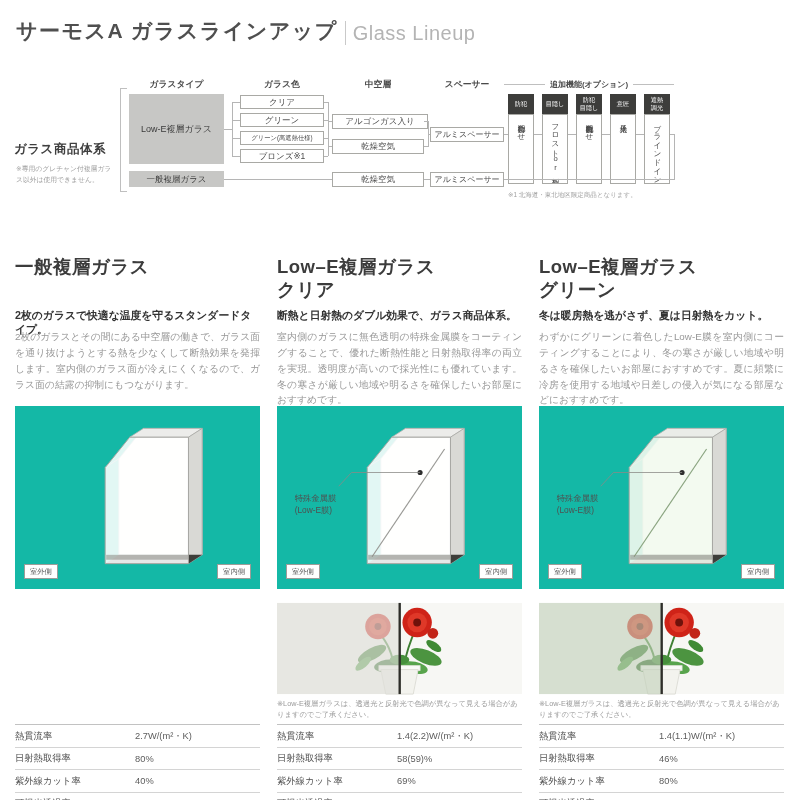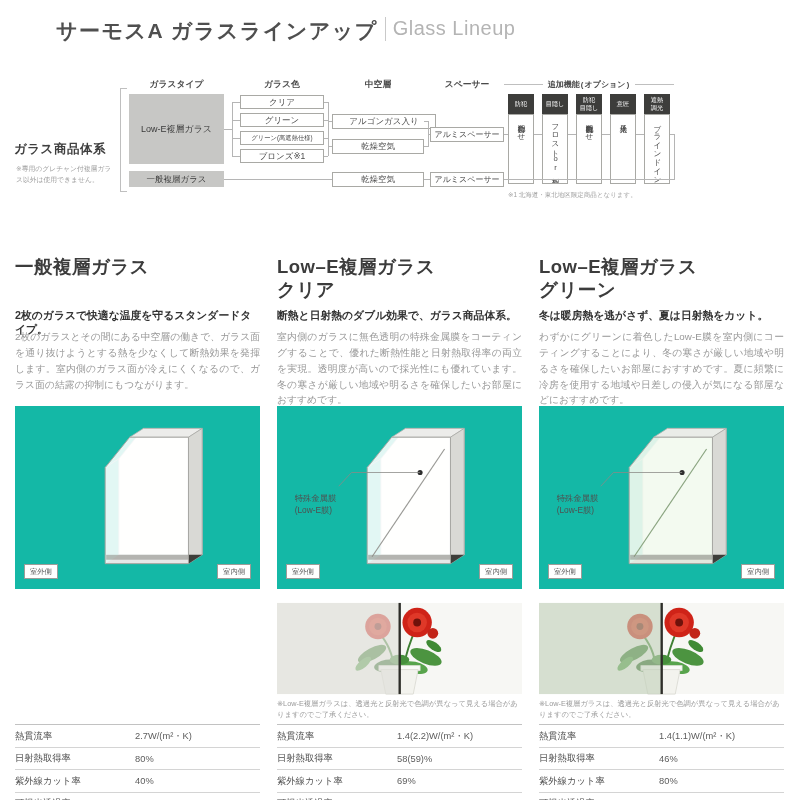--- a/index.html
+++ b/index.html
@@ -2,34 +2,34 @@
 <html><head>
 <meta charset="utf-8">
 <style>
   * { margin:0; padding:0; box-sizing:border-box; }
   html,body { background:#fff; }
   body { width:800px; height:800px; font-family:"Liberation Sans","DejaVu Sans",sans-serif; color:#4a4a4a; overflow:hidden; }
   .page { position:relative; width:800px; height:800px; background:#fff; }
 
   
   header { padding:17px 0 0 16px; }
-  h1 { display:flex; align-items:flex-start; gap:7px; font-weight:normal;margin-left:40px; }
+  h1 { display:flex; align-items:flex-end; gap:7px; font-weight:normal; }
   .t-jp { font-size:21px; font-weight:bold; color:#4f4f4f; letter-spacing:1.5px; }
   .t-div { width:1px; height:24px; background:#c9c9c9; }
   .t-en { font-size:20px; color:#b4b4b4; font-weight:normal; letter-spacing:.5px; }
 
   
   .diagram { position:relative; margin:32px 0 0 14px; width:772px; height:140px; }
   .d-side { position:absolute; left:0; top:36px; width:104px; }
   .d-label { font-size:12.5px; font-weight:bold; color:#3f3f3f; letter-spacing:.5px;margin-top:28px; }
   .d-note { margin-top:6px; font-size:6.8px; color:#9d9d9d; line-height:1.55; padding-left:2px; }
   .bracket { position:absolute; left:106px; top:11px; width:7px; height:104px;
              border-left:1px solid #bfbfbf; border-top:1px solid #bfbfbf; border-bottom:1px solid #bfbfbf; }
   .d-h { position:absolute; top:2px; font-size:8.8px; font-weight:bold; color:#4a4a4a; text-align:center; }
-  .d-h4 { display:flex; align-items:center; gap:5px; font-weight:bold;font-family:Liberation Mono, monospace; }
+  .d-h4 { display:flex; align-items:center; gap:5px; font-weight:bold; }
   .hline { flex:1; height:1px; background:#bfbfbf; }
   .box { position:absolute; display:flex; align-items:center; justify-content:center;
          font-size:8.5px; color:#4a4a4a; text-align:center; line-height:1.2; }
   .box.gray { background:#c7c7c5; color:#3a3a3a; }
   .box.white { background:#fff; border:1px solid #a9a9a5; }
   .lh { position:absolute; height:1px; background:#b5b5b5; }
   .lv { position:absolute; width:1px; background:#b5b5b5; }
   .opt-tag { position:absolute; top:17px; width:26px; height:20px; background:#3d3d3b; color:#fff;
              font-size:6.2px; line-height:1.3; display:flex; align-items:center; justify-content:center;
              text-align:center; white-space:pre-line; }
@@ -93,21 +93,21 @@
     </div>
 
     <div class="box gray" style="left:115px;top:17px;width:95px;height:70px;font-size:9px">Low-E複層ガラス</div>
     <div class="box gray" style="left:115px;top:94px;width:95px;height:16px">一般複層ガラス</div>
 
     <div class="box white" style="left:226px;top:18px;width:84px;height:14px">クリア</div>
     <div class="box white" style="left:226px;top:36px;width:84px;height:14px">グリーン</div>
     <div class="box white" style="left:226px;top:54px;width:84px;height:14px;font-size:6.3px">グリーン(高遮熱仕様)</div>
     <div class="box white" style="left:226px;top:72px;width:84px;height:14px">ブロンズ※1</div>
 
-    <div class="box white" style="left:318px;top:37px;width:104px;height:15px">アルゴンガス入り</div>
+    <div class="box white" style="left:318px;top:37px;width:96px;height:15px">アルゴンガス入り</div>
     <div class="box white" style="left:318px;top:62px;width:92px;height:15px">乾燥空気</div>
     <div class="box white" style="left:318px;top:95px;width:92px;height:15px">乾燥空気</div>
 
     <div class="box white" style="left:416px;top:50px;width:74px;height:15px;font-size:8px">アルミスペーサー</div>
     <div class="box white" style="left:416px;top:95px;width:74px;height:15px;font-size:8px">アルミスペーサー</div>
 
     <div class="opt-tag" style="left:494px">防犯</div>
     <div class="opt-body" style="left:494px">防犯合わせ</div>
     <div class="opt-tag" style="left:528px">目隠し</div>
     <div class="opt-body" style="left:528px">フロストor型板</div>

